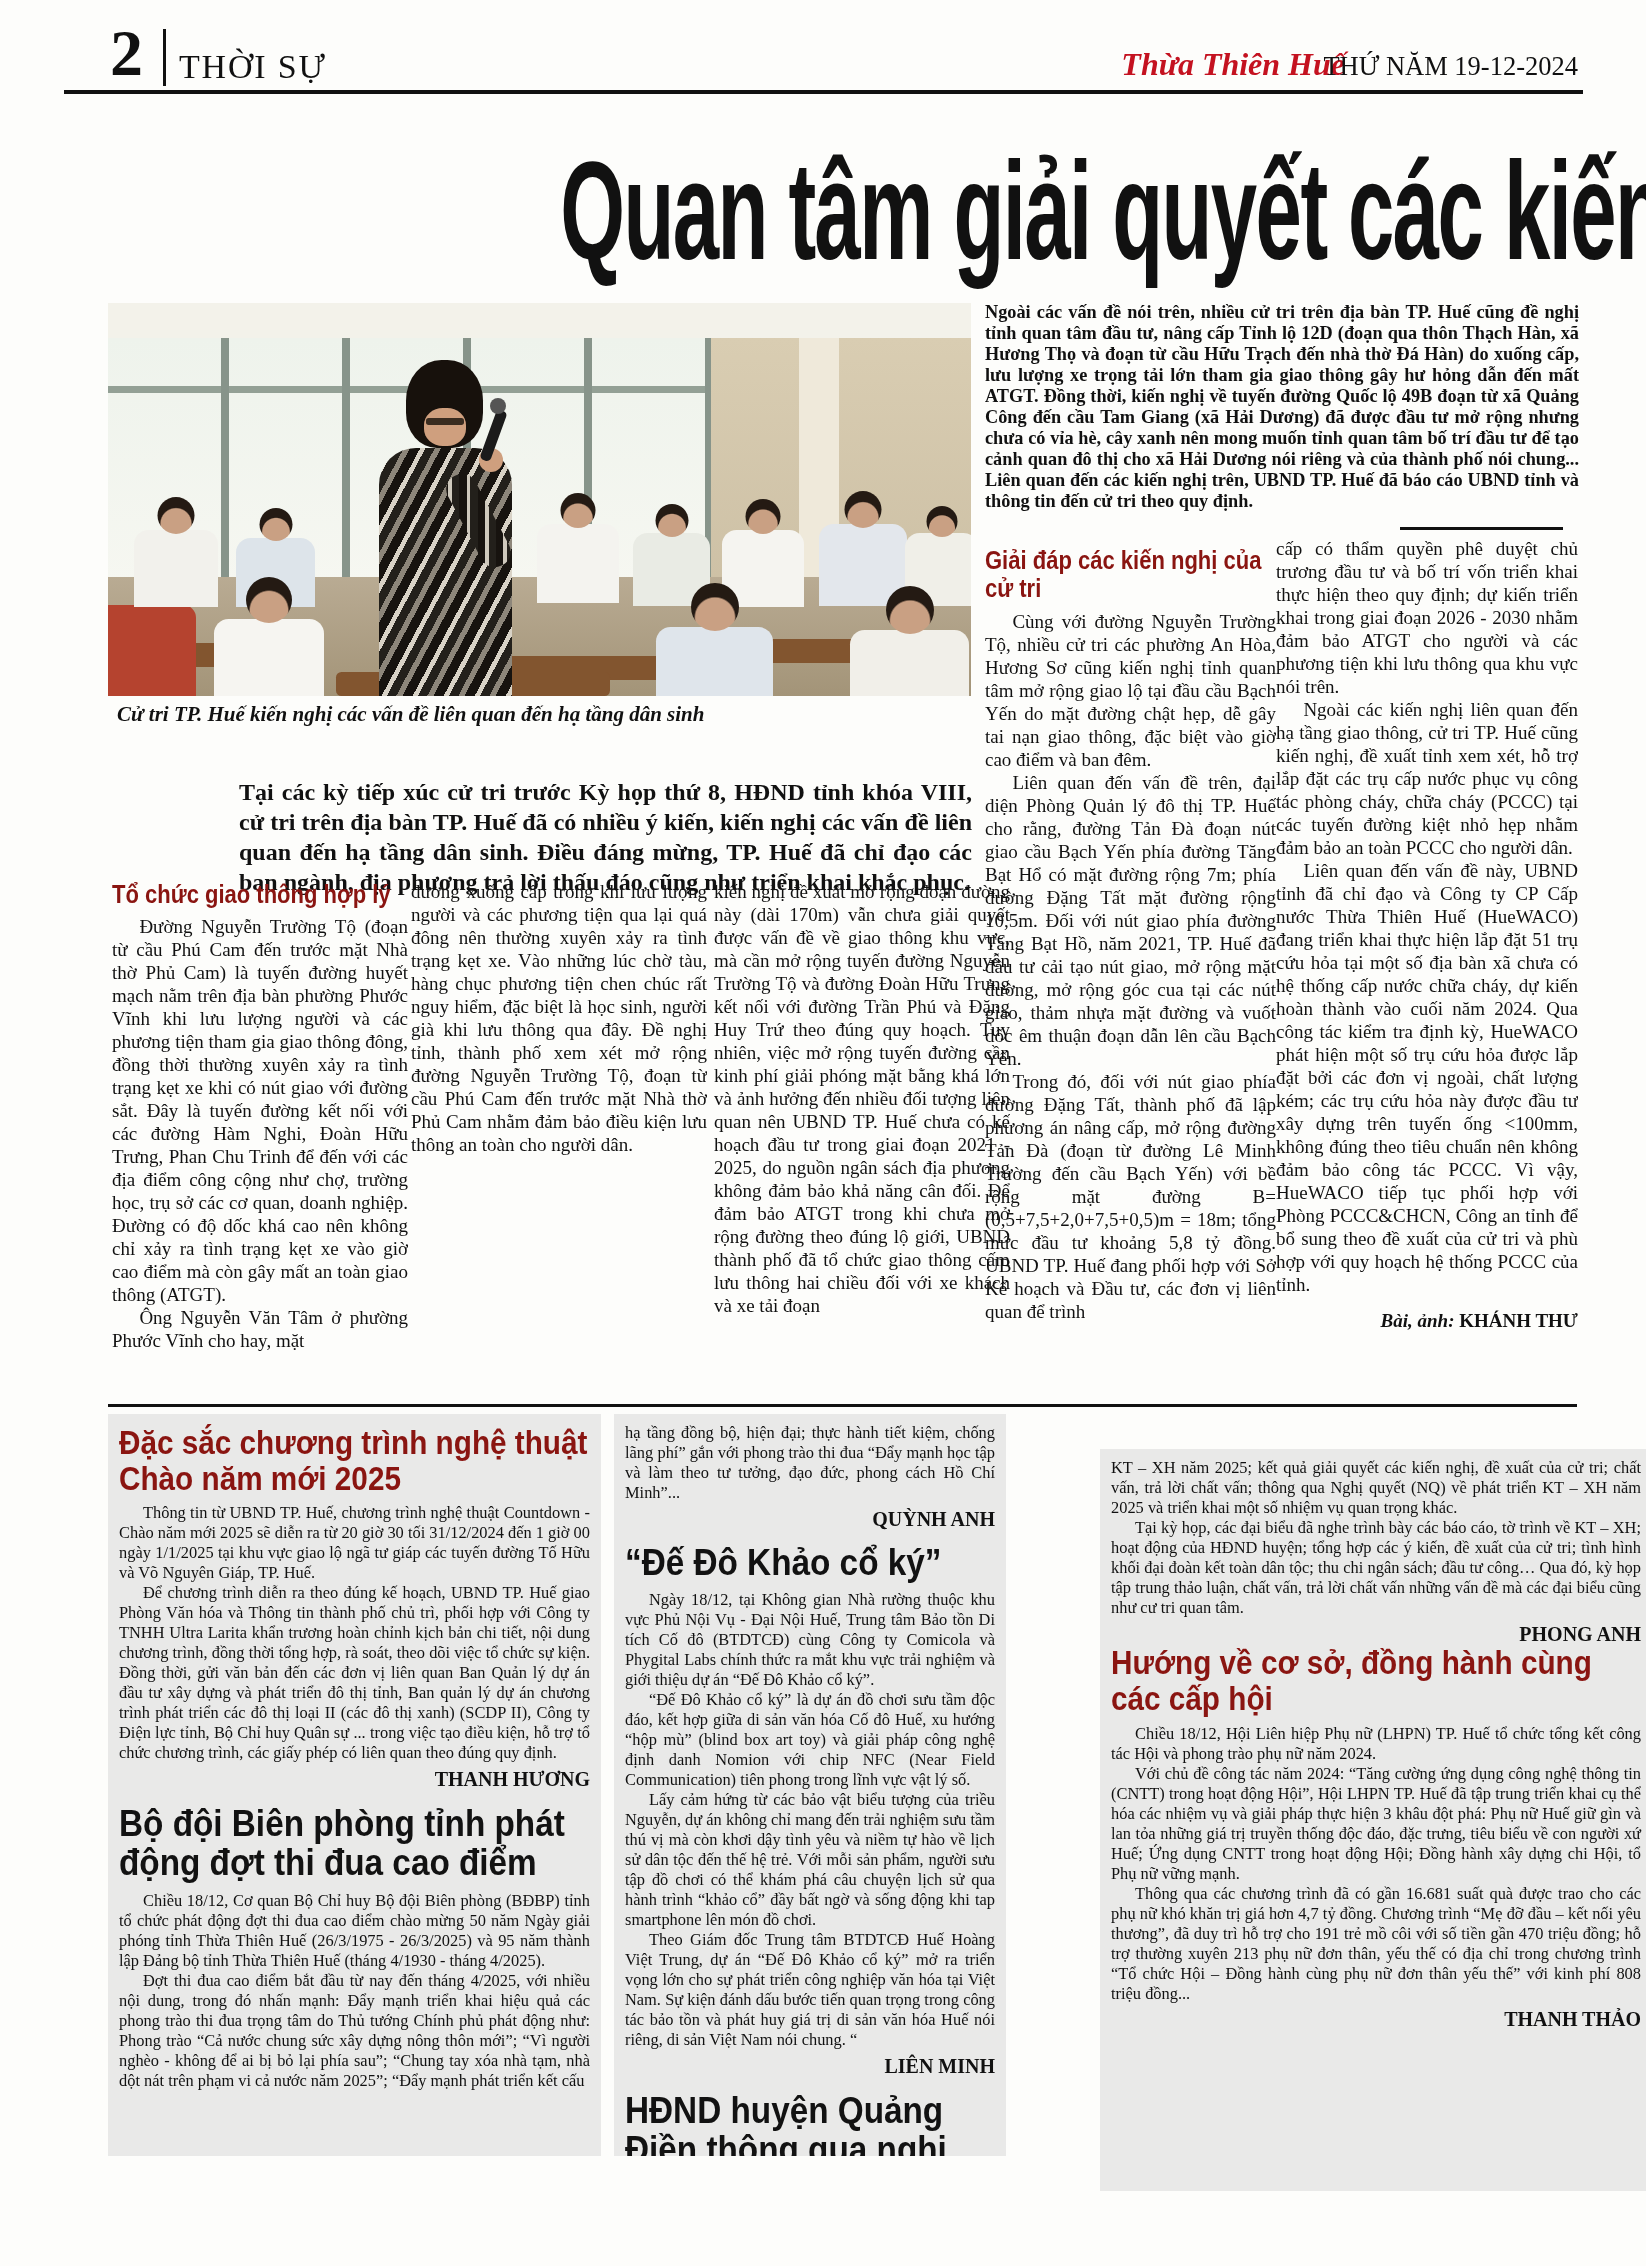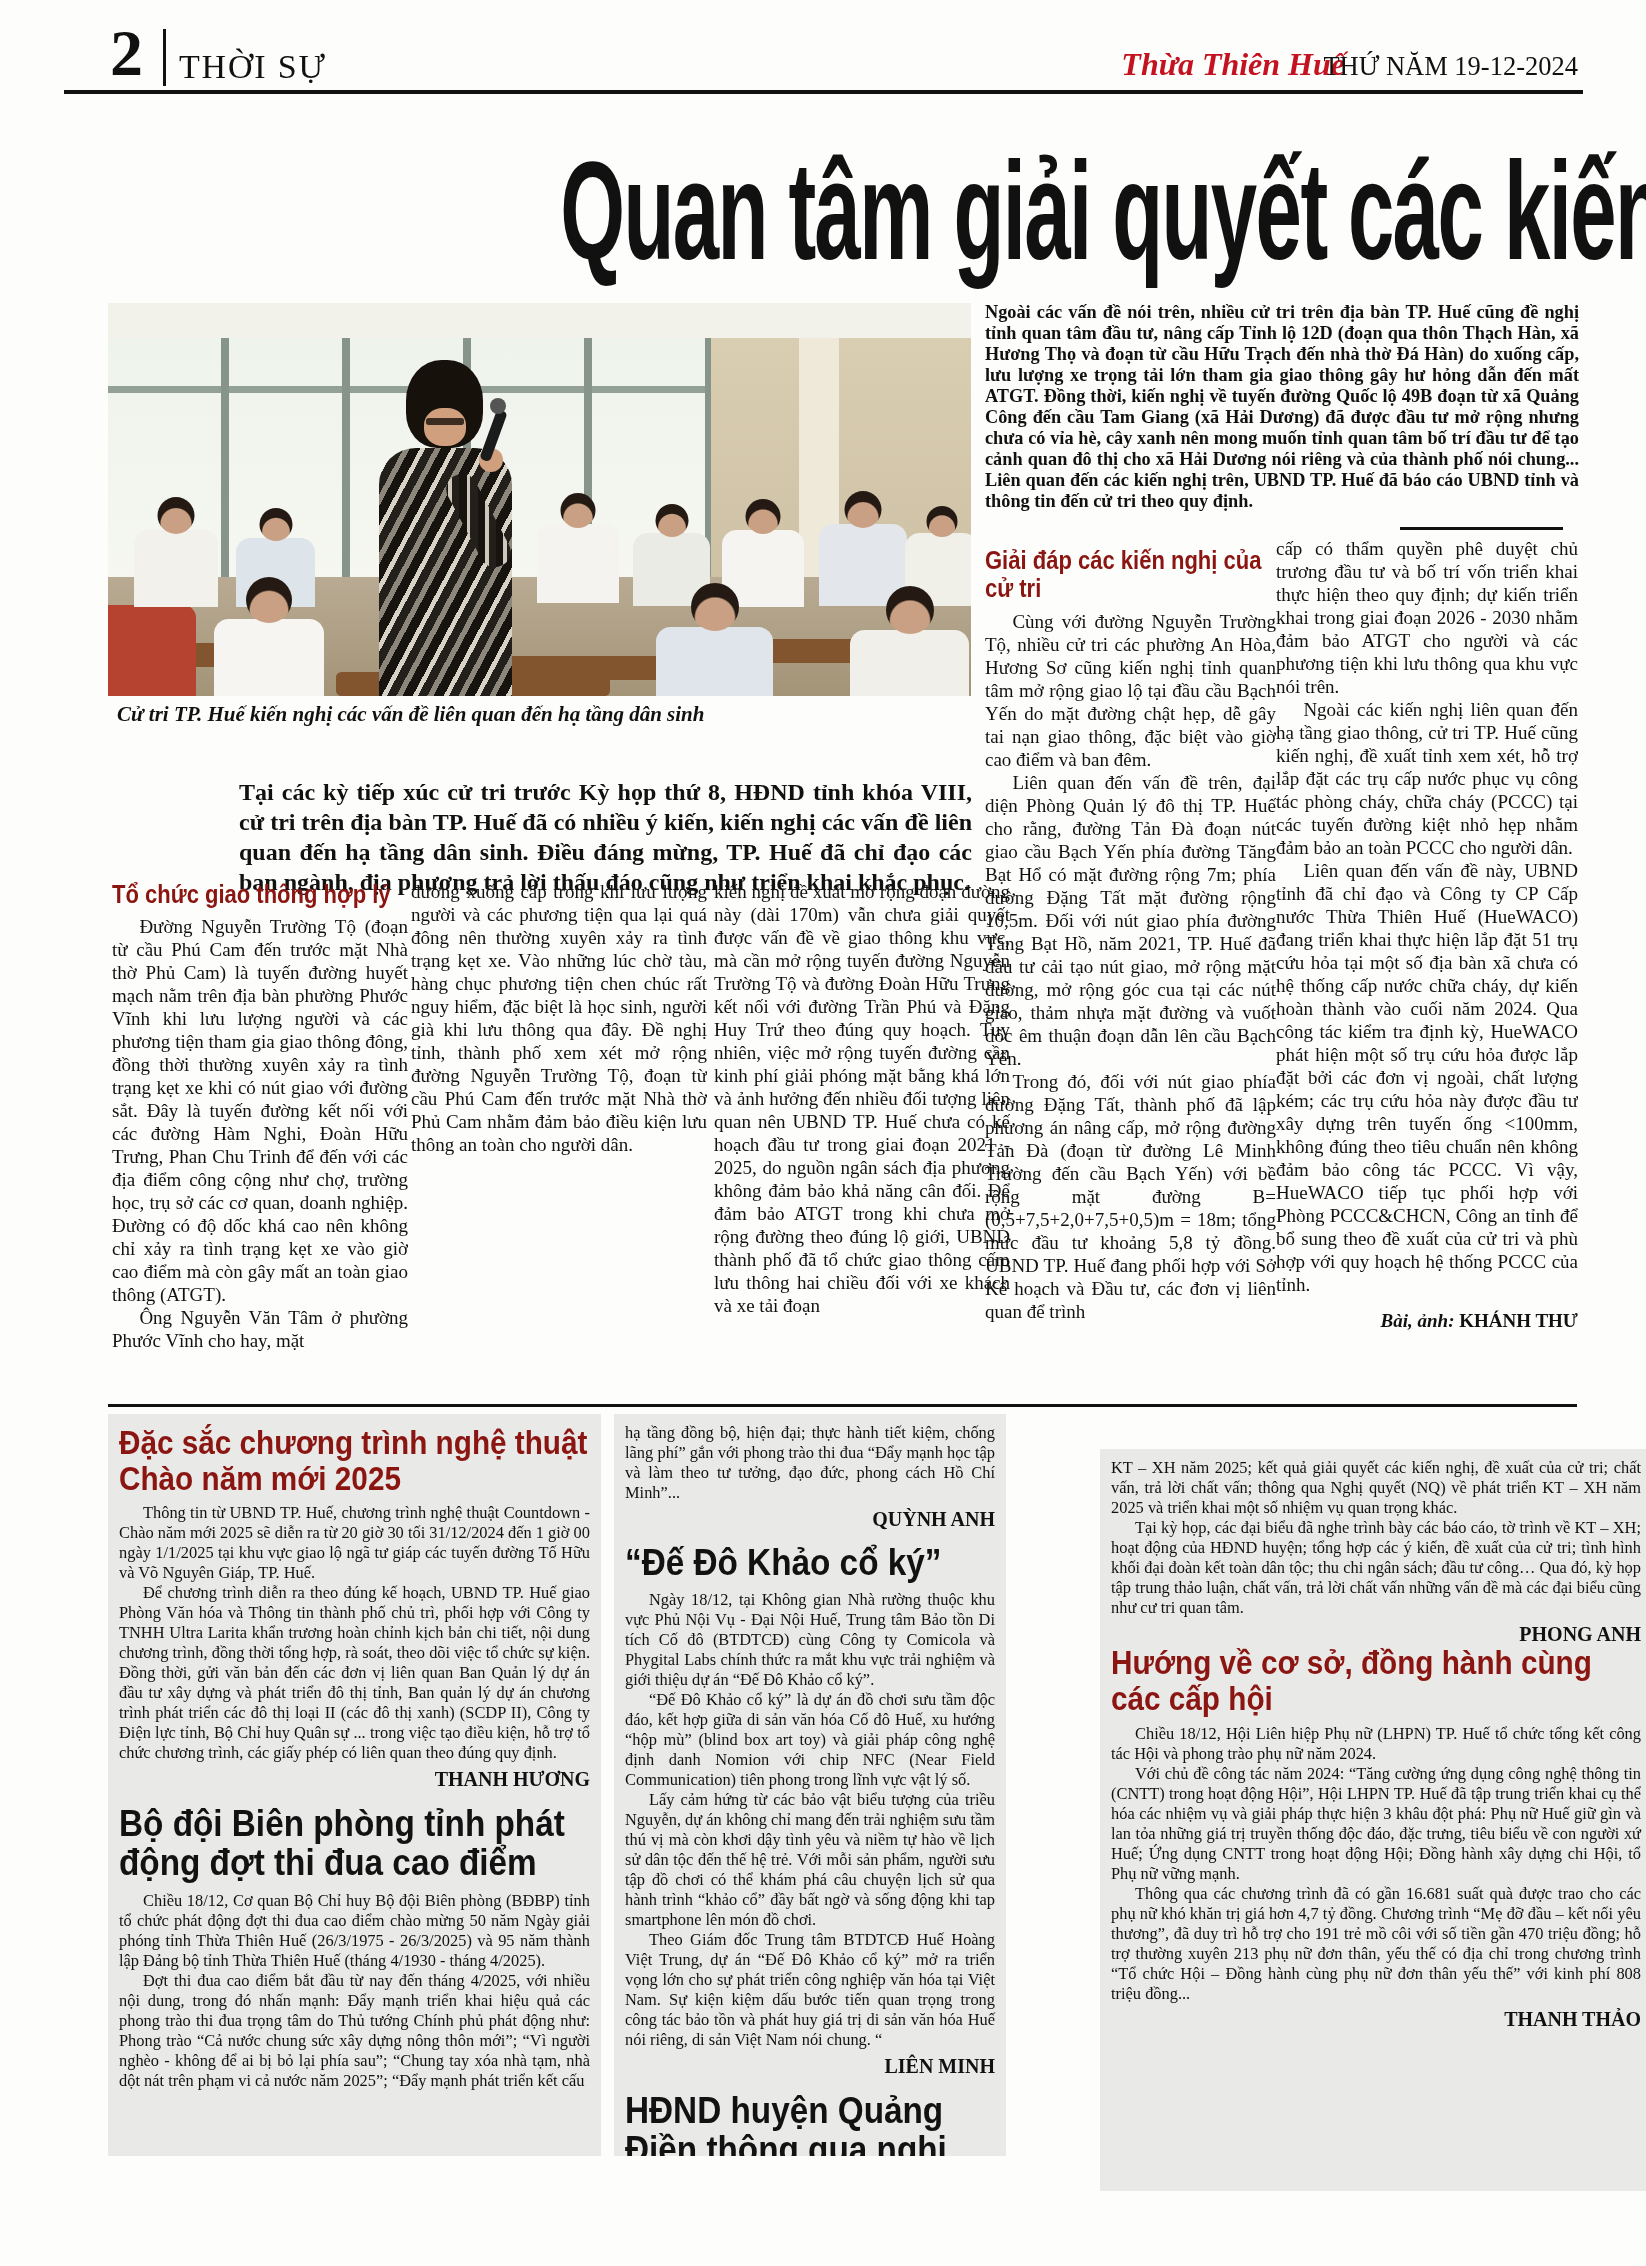--- a/index.html
+++ b/index.html
@@ -248,21 +248,21 @@
   <div id="panelB" class="panel">
     <div>
         <p class="para noindent">hạ tầng đồng bộ, hiện đại; thực hành tiết kiệm, chống lãng phí” gắn với phong trào thi đua “Đẩy mạnh học tập và làm theo tư tưởng, đạo đức, phong cách Hồ Chí Minh”...</p>
       </div>
     <div class="brief-byline">QUỲNH ANH</div>
     <div class="brief-head black">“Đế Đô Khảo cổ ký”</div>
     <div>
         <p class="para">Ngày 18/12, tại Không gian Nhà rường thuộc khu vực Phủ Nội Vụ - Đại Nội Huế, Trung tâm Bảo tồn Di tích Cố đô (BTDTCĐ) cùng Công ty Comicola và Phygital Labs chính thức ra mắt khu vực trải nghiệm và giới thiệu dự án “Đế Đô Khảo cổ ký”.</p>
         <p class="para">“Đế Đô Khảo cổ ký” là dự án đồ chơi sưu tầm độc đáo, kết hợp giữa di sản văn hóa Cố đô Huế, xu hướng “hộp mù” (blind box art toy) và giải pháp công nghệ định danh Nomion với chip NFC (Near Field Communication) tiên phong trong lĩnh vực vật lý số.</p>
         <p class="para">Lấy cảm hứng từ các bảo vật biểu tượng của triều Nguyễn, dự án không chỉ mang đến trải nghiệm sưu tầm thú vị mà còn khơi dậy tình yêu và niềm tự hào về lịch sử dân tộc đến thế hệ trẻ. Với mỗi sản phẩm, người sưu tập đồ chơi có thể khám phá câu chuyện lịch sử qua hành trình “khảo cổ” đầy bất ngờ và sống động khi tap smartphone lên món đồ chơi.</p>
-        <p class="para">Theo Giám đốc Trung tâm BTDTCĐ Huế Hoàng Việt Trung, dự án “Đế Đô Khảo cổ ký” mở ra triển vọng lớn cho sự phát triển công nghiệp văn hóa tại Việt Nam. Sự kiện kiệm dấu bước tiến quan trọng trong công tác bảo tồn và phát huy giá trị di sản văn hóa Huế nói riêng, di sản Việt Nam nói chung. “</p>
+        <p class="para">Theo Giám đốc Trung tâm BTDTCĐ Huế Hoàng Việt Trung, dự án “Đế Đô Khảo cổ ký” mở ra triển vọng lớn cho sự phát triển công nghiệp văn hóa tại Việt Nam. Sự kiện đánh dấu bước tiến quan trọng trong công tác bảo tồn và phát huy giá trị di sản văn hóa Huế nói riêng, di sản Việt Nam nói chung. “</p>
       </div>
     <div class="brief-byline">LIÊN MINH</div>
     <div class="brief-head black">HĐND huyện Quảng Điền thông qua nghị quyết về kinh tế - xã hội năm 2025</div>
     <div>
         <p class="para">Ngày 18/12, HĐND huyện Quảng Điền tổ chức kỳ họp lần thứ 9, khóa XI để đánh giá kết quả thực hiện kế hoạch phát triển kinh tế - xã hội (KT – XH) năm 2024, phát triển</p>
       </div>
   </div>
 
   <div id="panelC" class="panel">
     <div>

